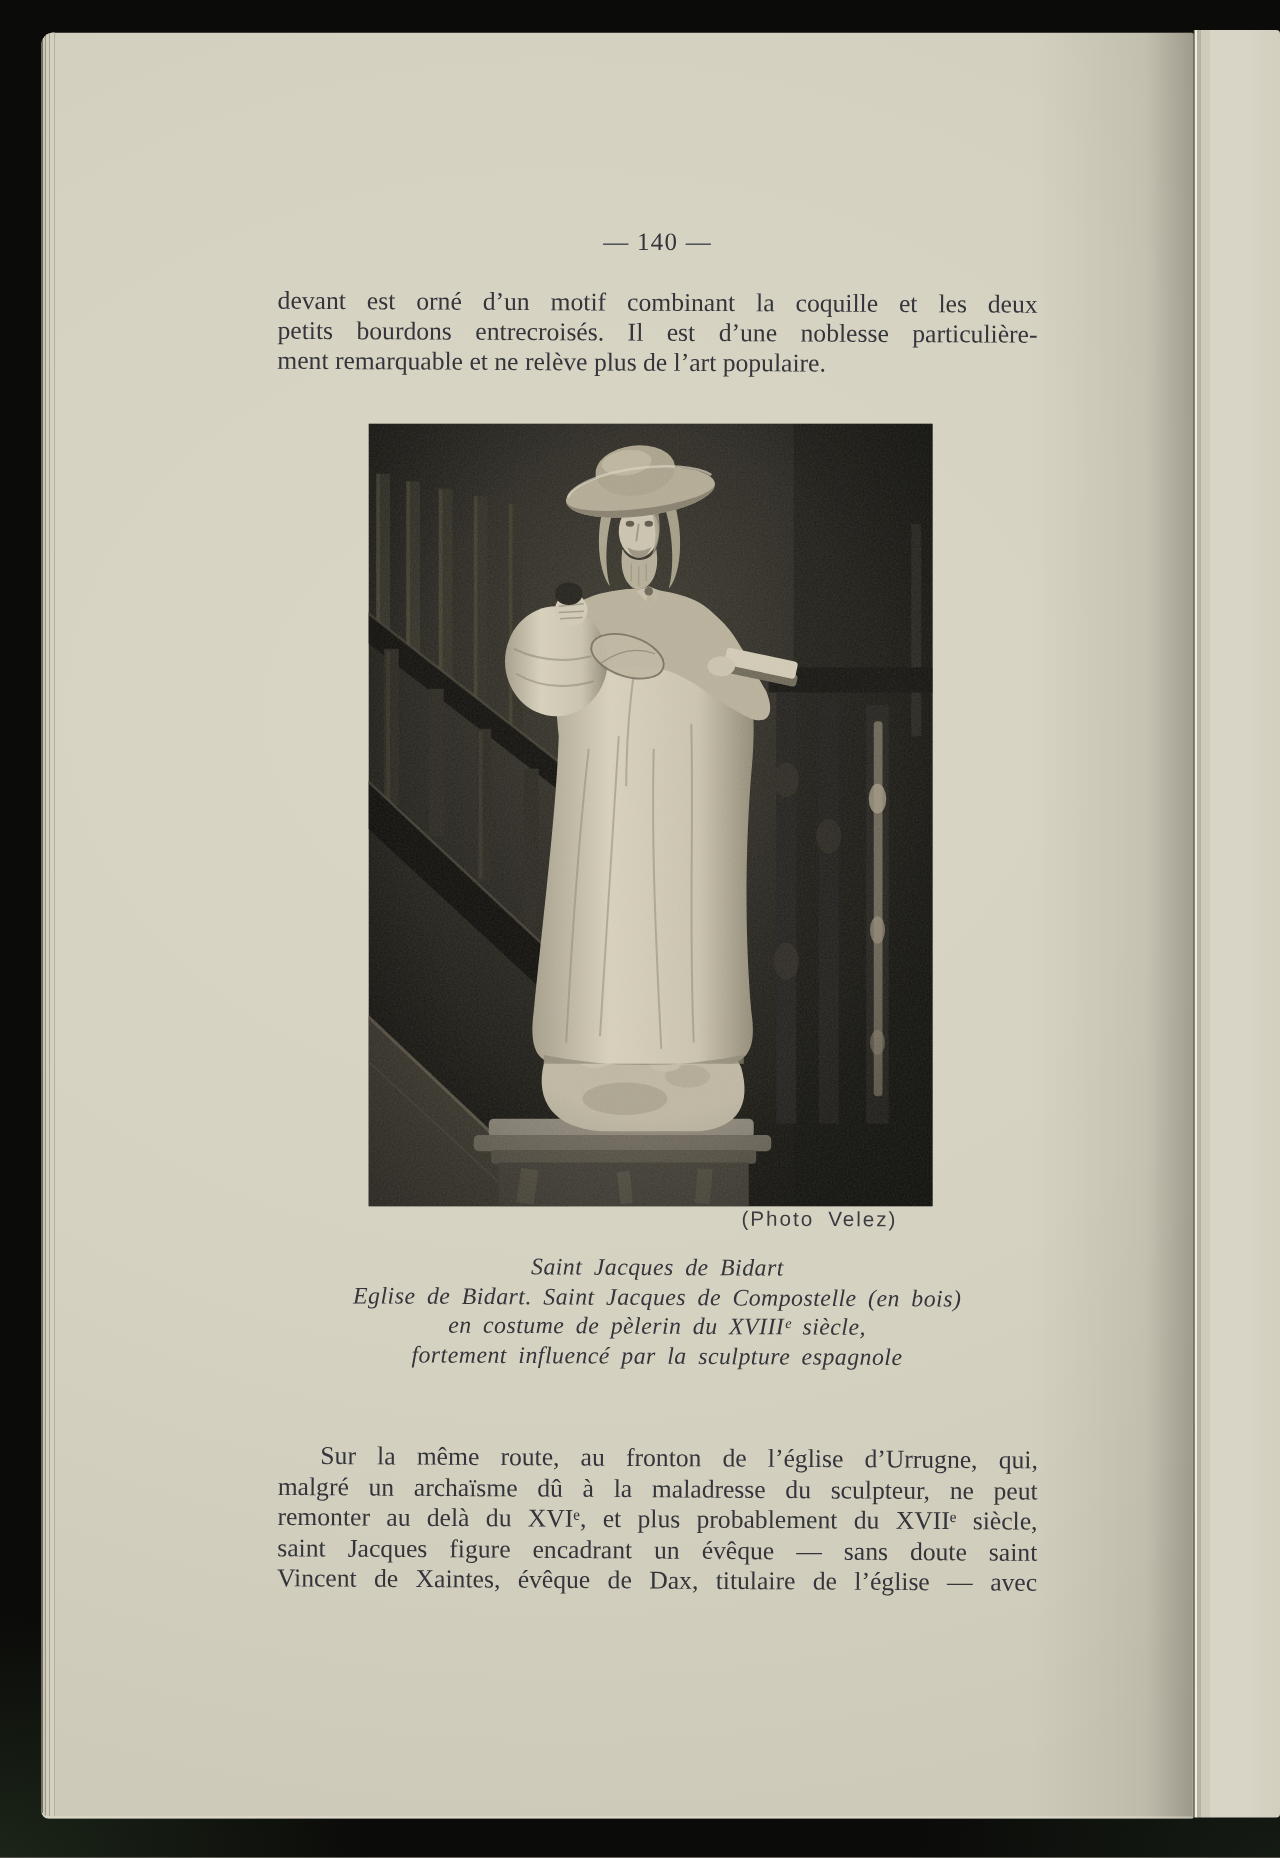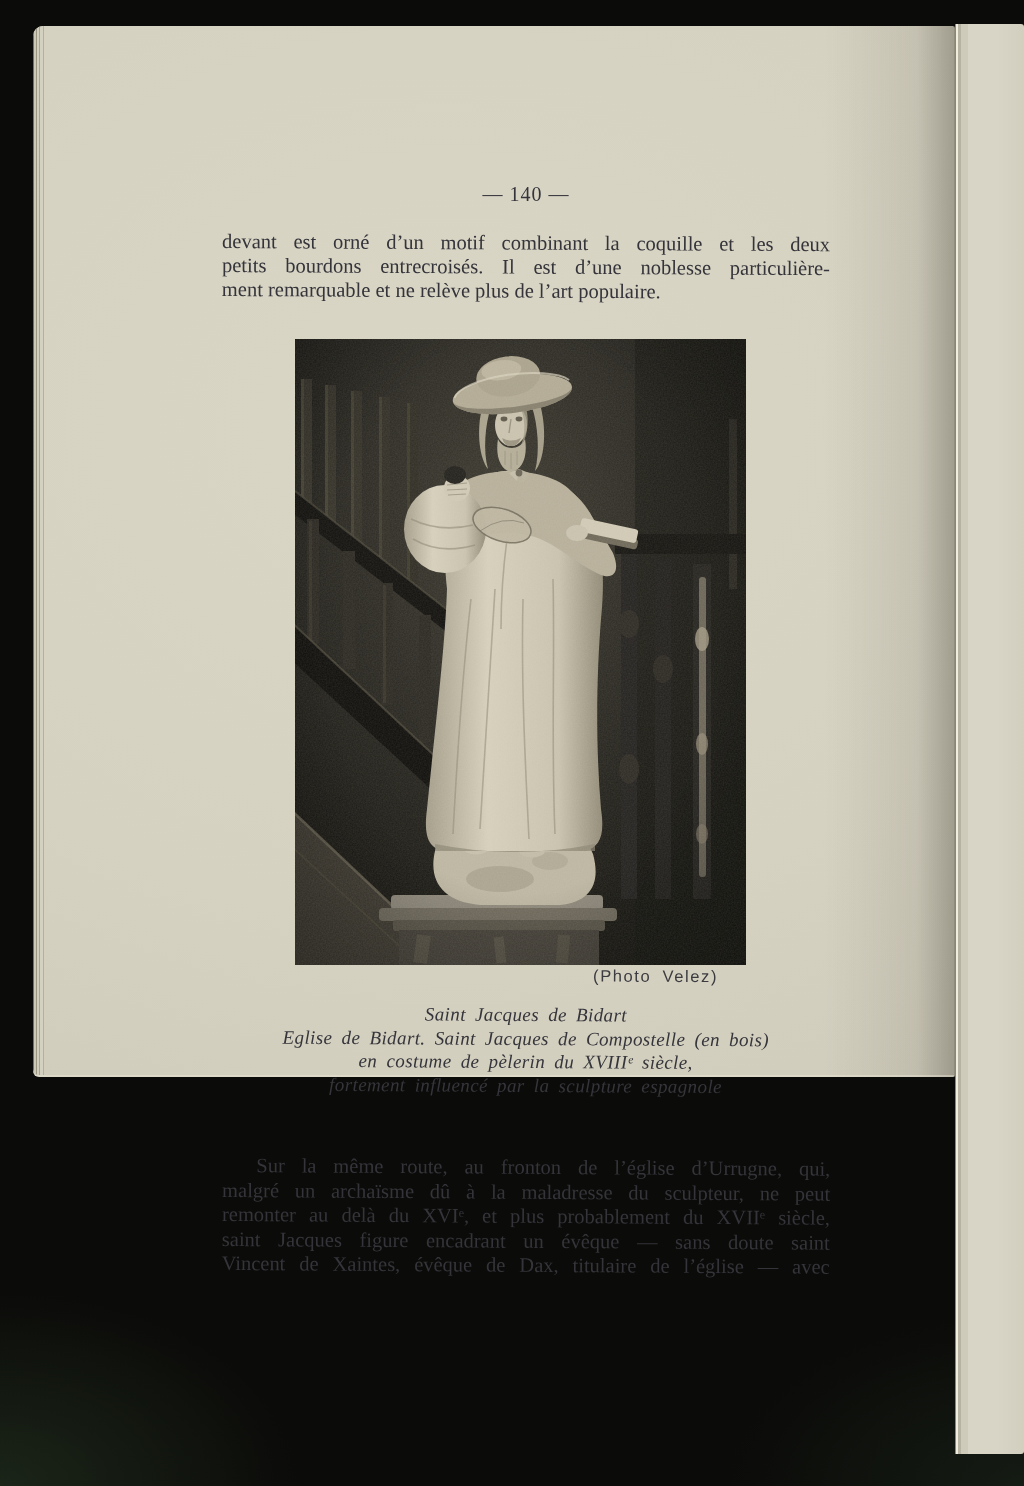--- a/index.html
+++ b/index.html
@@ -7,21 +7,21 @@
     width:1024px;height:1486px;position:relative;overflow:hidden;
     background:
       radial-gradient(430px 280px at 0% 100%, rgba(38,54,34,.6), rgba(0,0,0,0) 70%),
       radial-gradient(430px 250px at 100% 100%, rgba(30,44,30,.5), rgba(0,0,0,0) 70%),
       #0b0b09;
     font-family:"Liberation Serif","DejaVu Serif",serif;
   }
 
   
   .book-page{
-    position:absolute;left:33px;top:26px;width:922px;height:1051px;
+    position:absolute;left:33px;top:26px;width:922px;height:1429px;
     background:
       linear-gradient(90deg, rgba(0,0,0,0) 86%, rgba(110,106,92,.16) 96%, rgba(76,72,60,.38) 100%),
       radial-gradient(1150px 900px at 45% 38%, #dad6c6 0%, #d6d2c2 55%, #cecabA 100%);
     border-radius:10px 2px 2px 6px;
     border-right:1px solid rgba(90,86,72,.55);
     border-bottom:2px solid rgba(232,228,212,.45);
     box-sizing:border-box;
   }
   .page-stack{
     position:absolute;left:0;top:0;bottom:0;width:17px;

